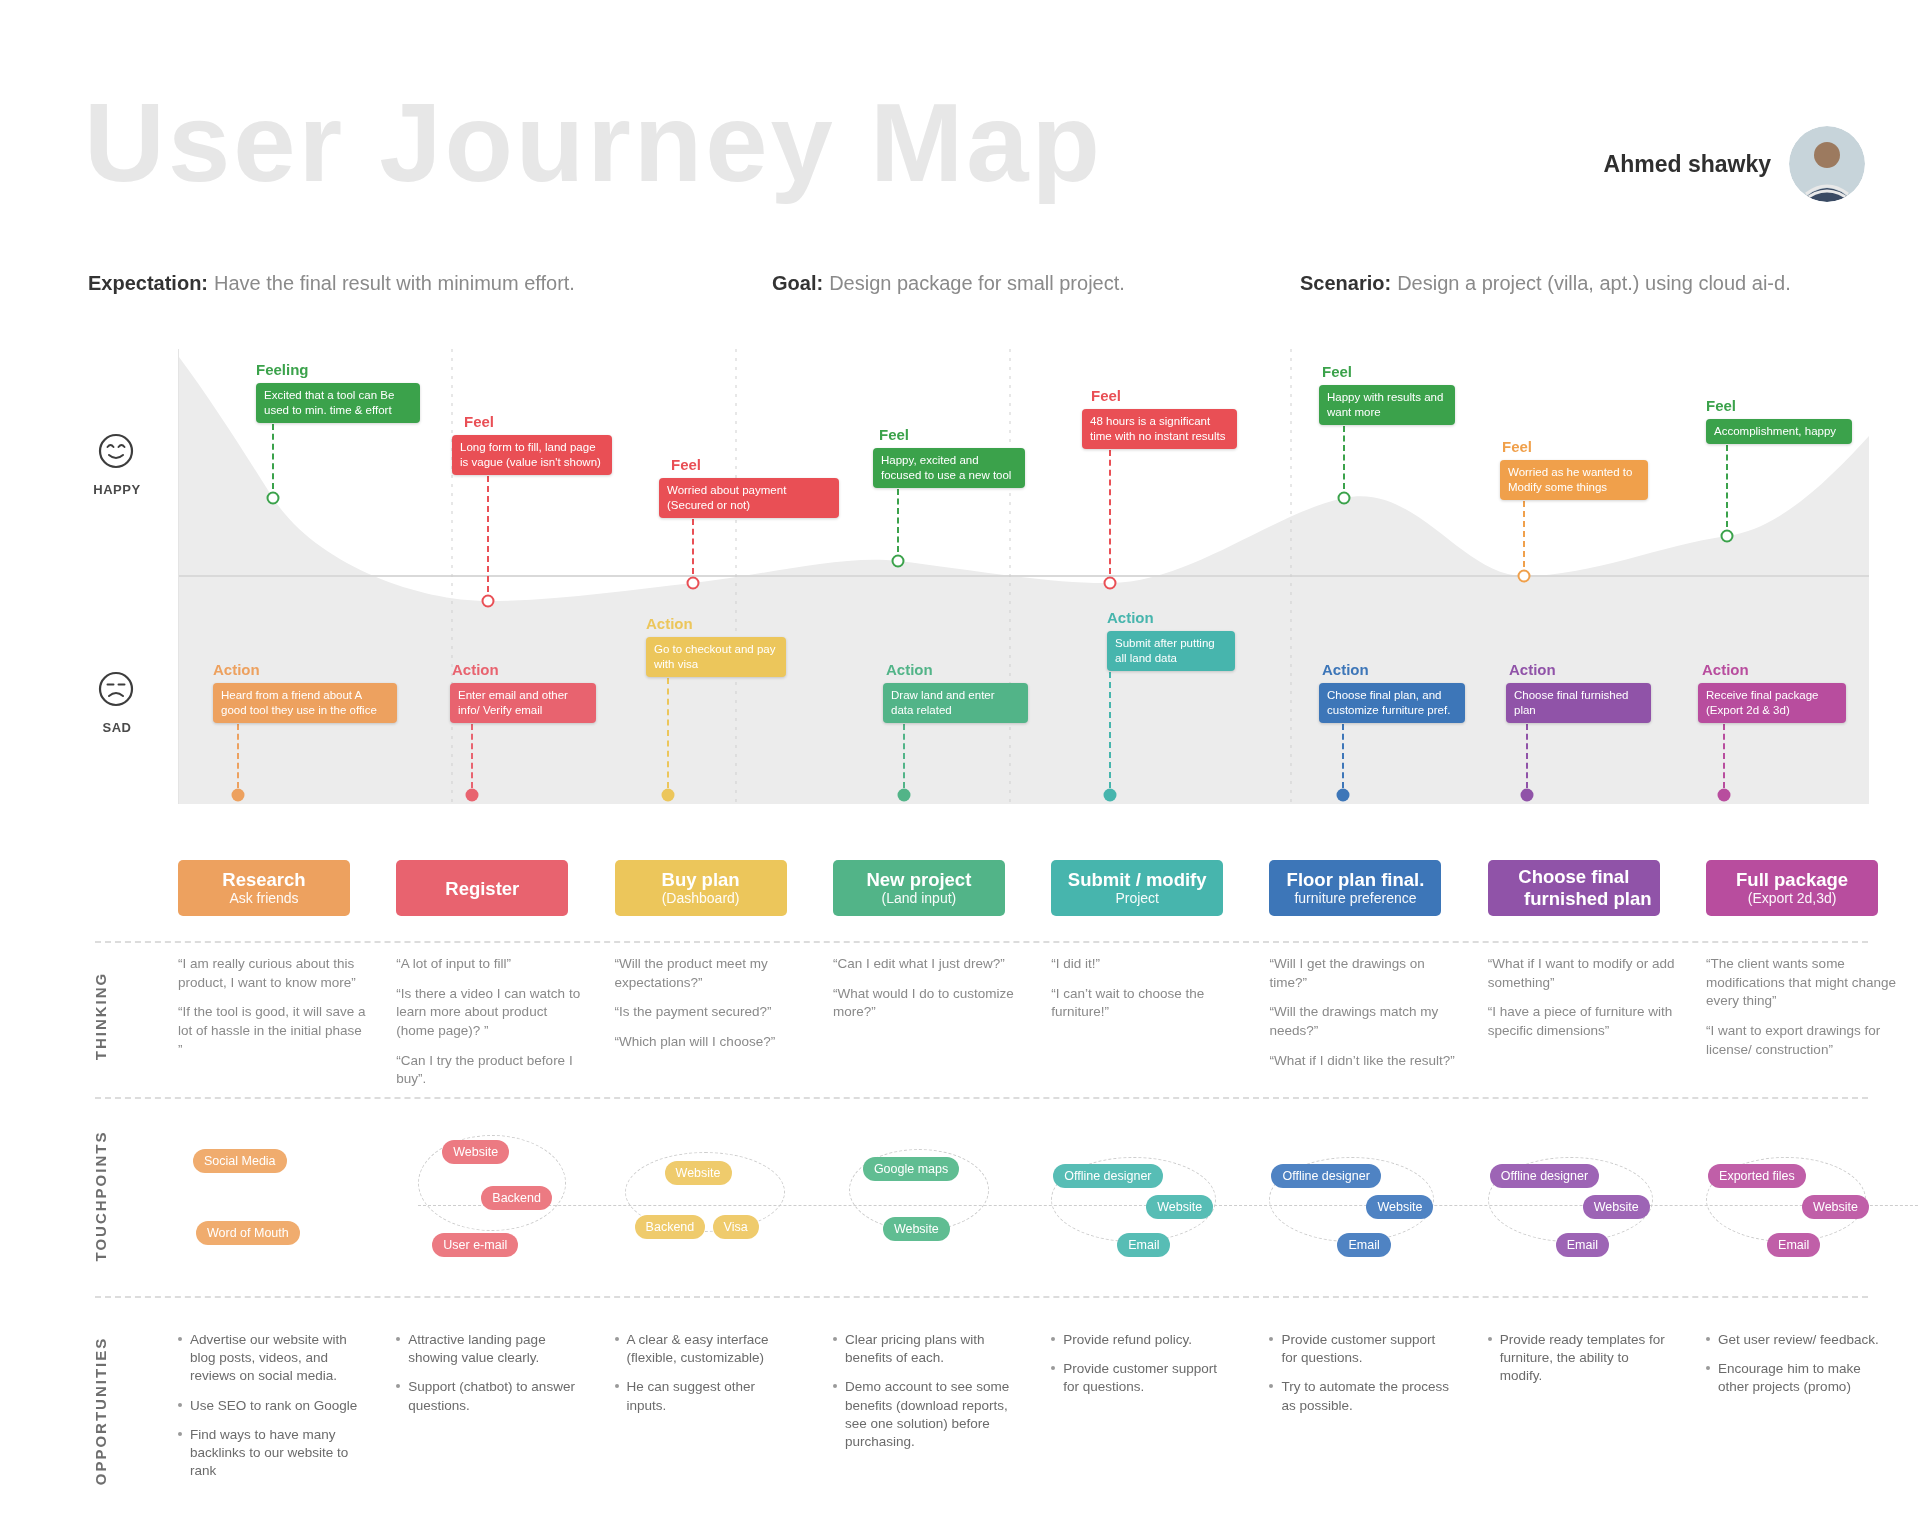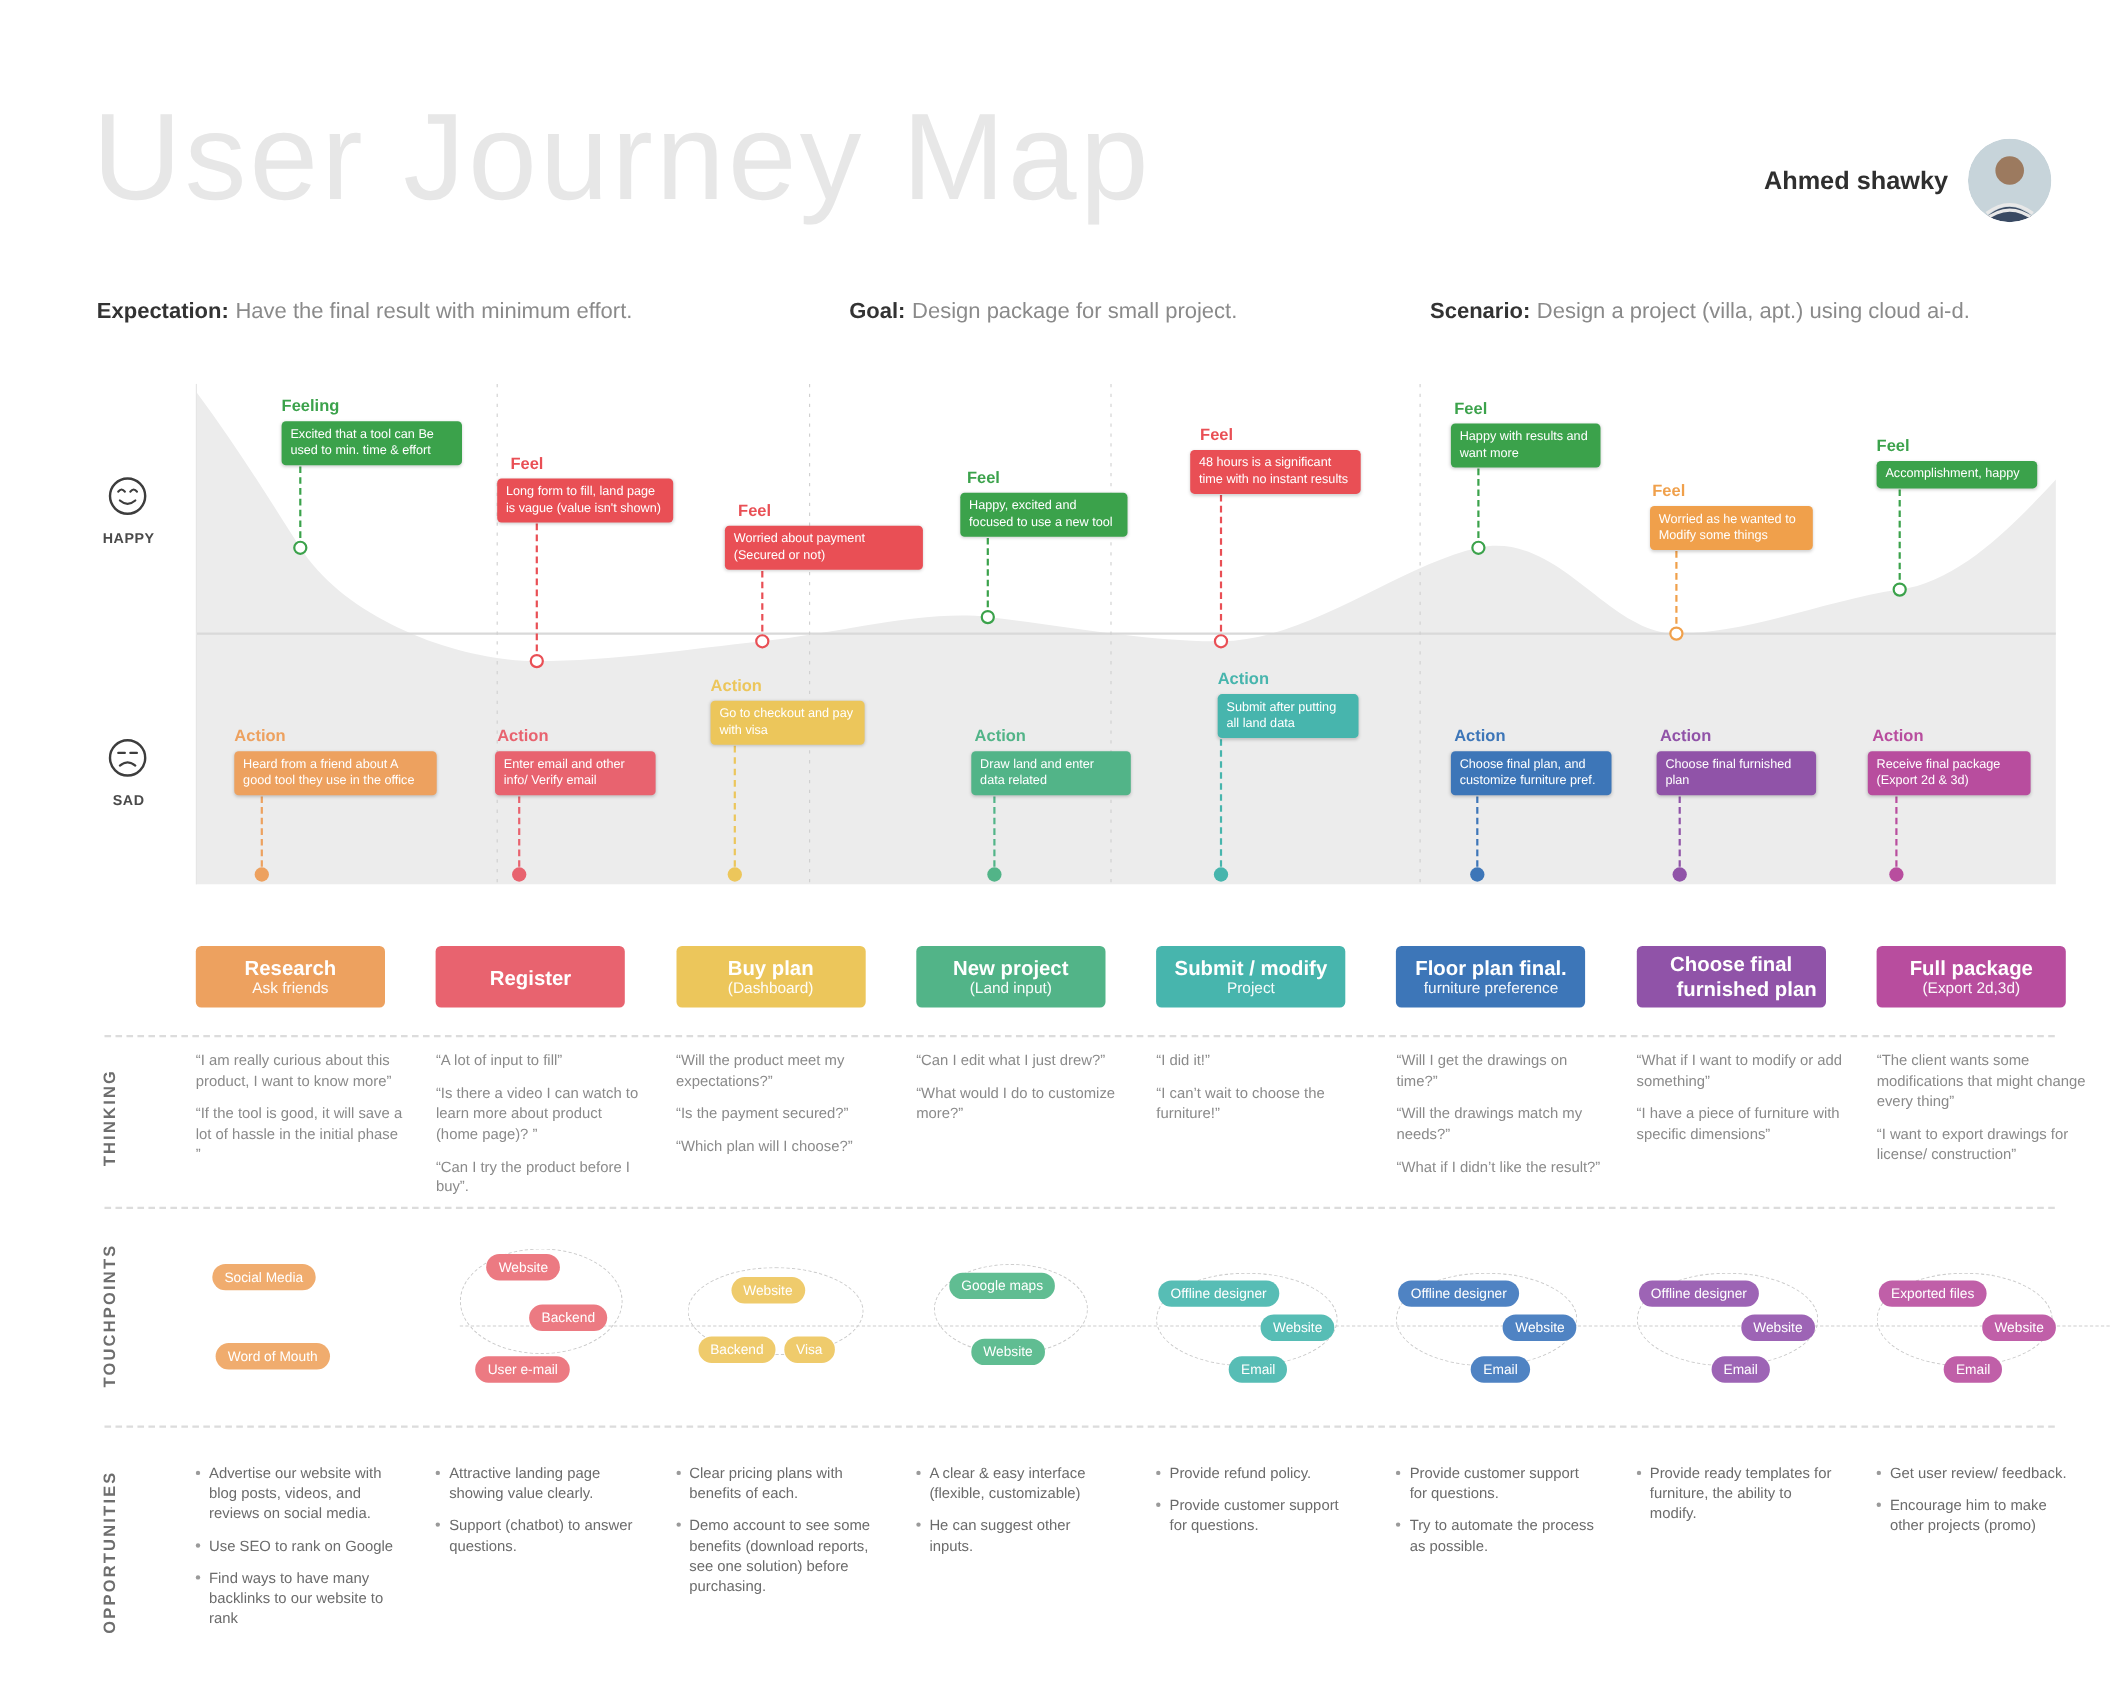--- a/index.html
+++ b/index.html
@@ -1,21 +1,21 @@
 <!DOCTYPE html>
 <html><head>
 <meta charset="utf-8">
 <style>
   html,body{margin:0;padding:0;background:#fff;}
   .page{position:relative;width:1919px;height:1539px;background:#fff;overflow:hidden;
         font-family:"Liberation Sans", sans-serif;}
   .page *{box-sizing:border-box;}
 
   
-  .big-title{position:absolute;left:84px;top:78px;font-size:112px;font-weight:400;
+  .big-title{position:absolute;left:84px;top:78px;font-size:112px;font-weight:700;
              color:#e7e7e7;letter-spacing:3px;white-space:nowrap;}
   .author{position:absolute;right:54px;top:126px;display:flex;align-items:center;gap:18px;}
   .author-name{font-size:23px;font-weight:700;color:#2f2f2f;}
   .avatar{width:76px;height:76px;border-radius:50%;overflow:hidden;display:block;flex:none;}
   .meta{position:absolute;top:272px;font-size:20px;color:#8a8a8a;white-space:nowrap;}
   .meta b{color:#333;font-weight:700;margin-right:6px;}
 
   
   .face{position:absolute;width:42px;height:42px;}
   .axis-label{position:absolute;width:90px;text-align:center;font-size:13px;font-weight:600;
@@ -353,40 +353,40 @@
           <span>Attractive landing page showing value clearly.</span>
         </div>
       <div class="opp-item">
           <span class="b-dot"></span>
           <span>Support (chatbot) to answer questions.</span>
         </div>
     </div>
     <div class="opp-cell">
       <div class="opp-item">
           <span class="b-dot"></span>
+          <span>A clear &amp; easy interface (flexible, customizable)</span>
+        </div>
+      <div class="opp-item">
+          <span class="b-dot"></span>
+          <span>He can suggest other inputs.</span>
+        </div>
+    </div>
+    <div class="opp-cell">
+      <div class="opp-item">
+          <span class="b-dot"></span>
           <span>Clear pricing plans with benefits of each.</span>
         </div>
       <div class="opp-item">
           <span class="b-dot"></span>
           <span>Demo account to see some benefits (download reports, see one solution) before purchasing.</span>
         </div>
     </div>
     <div class="opp-cell">
       <div class="opp-item">
           <span class="b-dot"></span>
-          <span>A clear &amp; easy interface (flexible, customizable)</span>
-        </div>
-      <div class="opp-item">
-          <span class="b-dot"></span>
-          <span>He can suggest other inputs.</span>
-        </div>
-    </div>
-    <div class="opp-cell">
-      <div class="opp-item">
-          <span class="b-dot"></span>
           <span>Provide refund policy.</span>
         </div>
       <div class="opp-item">
           <span class="b-dot"></span>
           <span>Provide customer support for questions.</span>
         </div>
     </div>
     <div class="opp-cell">
       <div class="opp-item">
           <span class="b-dot"></span>

